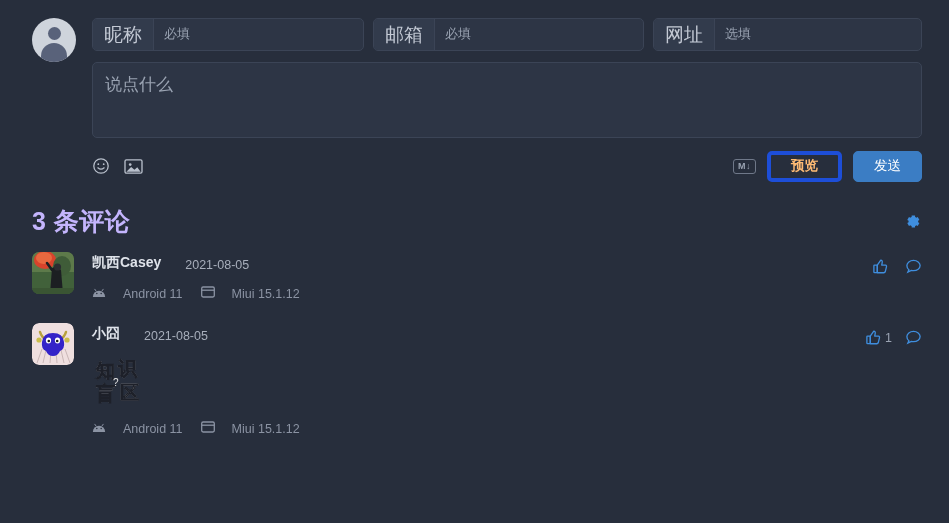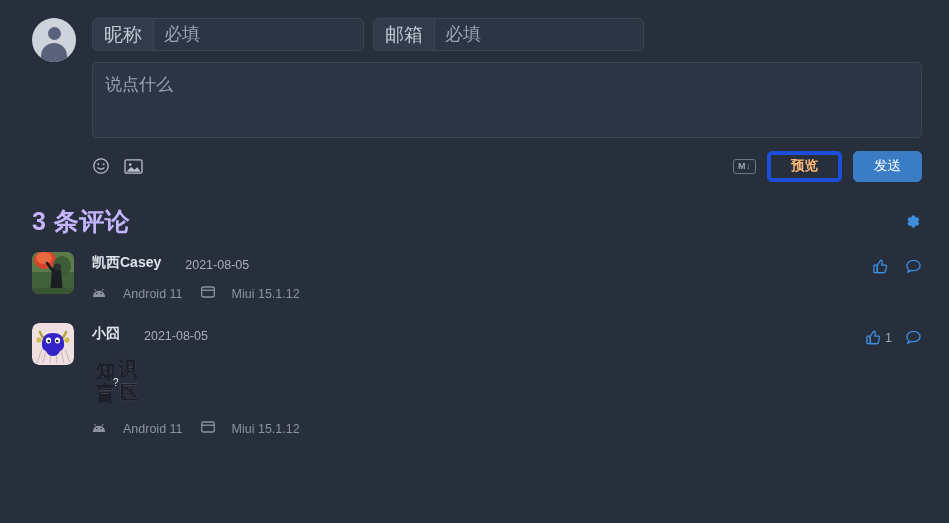--- a/index.html
+++ b/index.html
@@ -39,21 +39,21 @@
   .ifield.mail { flex: 0 0 271px; }
   .ifield.site { flex: 1; }
   .ifield .lab {
     display: flex; align-items: center; justify-content: center;
     padding: 0 11px; font-size: 19px; color: #c3c9d4;
     background: #323b4c; border-right: 1px solid #3b4456;
     white-space: nowrap;
   }
   .ifield input {
     flex: 1; border: 0; outline: 0; background: transparent;
-    color: #7dd3fc; font-size: 18px; padding: 0 10px;
+    color: #7dd3fc; font-size: 13px; padding: 0 10px;
     font-family: Liberation Mono, monospace; min-width: 0;
   }
   .ifield input::placeholder { color: #9aa3b2; }
 
   .ta-wrap { margin-top: 11px; }
   textarea.comment-ta {
     width: 100%; height: 76px; resize: none;
     background: #2d3545; border: 1px solid #3b4456; border-radius: 5px;
     color: #7dd3fc; font-size: 17px; padding: 10px 12px;
     outline: 0; font-family: inherit; display: block;
@@ -130,20 +130,24 @@
         <div class="ifield nick">
           <div class="lab">昵称</div>
           <input type="text" placeholder="必填" style="">
         </div>
 
         <div class="ifield mail">
           <div class="lab">邮箱</div>
           <input type="text" placeholder="必填" style="">
         </div>
 
+        <div class="ifield site">
+          <div class="lab">网址</div>
+          <input type="text" placeholder="选填" style="">
+        </div>
       </div>
 
       <div class="ta-wrap">
         <textarea class="comment-ta" placeholder="说点什么" style=""></textarea>
       </div>
 
       <div class="tools">
         <div class="tool-left">
           <span class="ico-btn">
             <svg width="18" height="18" viewBox="0 0 20 20" fill="none" stroke="#b9c0cc" stroke-width="1.4">

